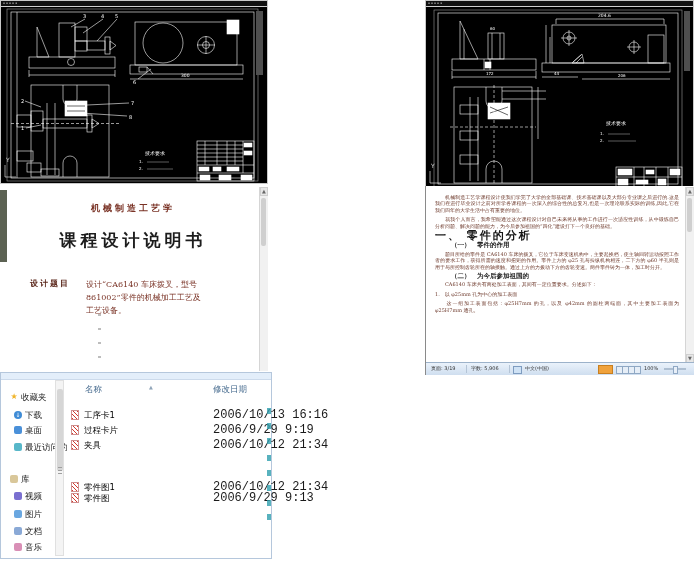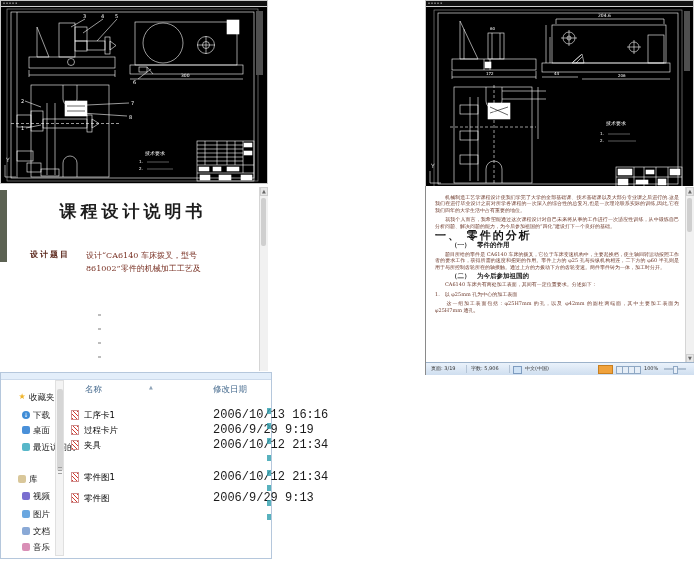--- a/index.html
+++ b/index.html
@@ -47,21 +47,21 @@
   .sdiv{position:absolute;top:2px;width:1px;height:8px;background:#b4c4d6;}
   .sbook{position:absolute;width:7px;height:6px;top:3px;background:#cfe2f5;border:1px solid #7e9cc0;}
   .sorange{position:absolute;width:13px;height:7px;top:2px;background:#f0a23c;border:1px solid #c87f20;}
   .vbtn{position:absolute;top:3px;width:5px;height:6px;background:#e6eef7;border:1px solid #8fa8c4;}
   .ztrack{position:absolute;top:5px;height:2px;background:#aebfd2;}
   .zknob{position:absolute;top:3px;width:3px;height:6px;background:#e8eff8;border:1px solid #8fa8c4;}
 
   
   .explorer{background:#fff;border:1px solid #b5c7dc;font-size:9px;}
   .exp-topstrip{position:absolute;left:0;top:0;right:0;height:6px;background:#e3eefa;border-bottom:1px solid #ccdaeb;}
-  .exp-side{position:absolute;left:16px;top:7px;width:54px;bottom:2px;}
+  .exp-side{position:absolute;left:8px;top:7px;width:54px;bottom:2px;}
   .side-item{position:absolute;left:0;width:100%;height:14px;line-height:14px;white-space:nowrap;overflow:hidden;color:#1a1a1a;font-size:8.5px;}
   .side-item .lbl{vertical-align:top;}
   .sic{display:inline-block;width:8px;height:8px;border-radius:2px;margin:3px 3px 0 1px;vertical-align:top;
        color:#fff;font-size:6px;line-height:8px;text-align:center;}
   .side-scroll{position:absolute;left:54px;top:7px;width:9px;bottom:2px;background:#f4f4f4;border:1px solid #e0e0e0;box-sizing:border-box;}
   .side-thumb{position:absolute;left:1px;width:6px;background:#d6d6d6;border-radius:2px;}
   .grip{position:absolute;left:2px;width:4px;height:1px;background:#9f9f9f;}
 
   .exp-list{position:absolute;left:64px;top:7px;right:6px;bottom:2px;}
   .col-hdr{position:absolute;top:2px;height:14px;color:#44698d;font-size:8.5px;line-height:14px;}
@@ -288,26 +288,28 @@
         <text x="174" y="128" font-size="4">1.</text>
         <text x="174" y="135" font-size="4">2.</text>
         <text x="5" y="161" font-size="6" fill="#dddddd">Y</text>
       </g>
     </svg>
   </div>
 
   <div class="win docwin" style="left:0;top:186px;width:268px;height:186px;">
     <div class="doc-strip"></div>
     <div class="cover-body">
+      <div class="cover-course">机械制造工艺学</div>
       <div class="cover-title">课程设计说明书</div>
       <div class="cover-topic">
         <div class="cover-topic-label">设计题目</div>
         <div class="cover-topic-text">
           <div>设计“CA6140 车床拨叉，型号</div>
           <div>861002”零件的机械加工工艺及</div>
+          <div>工艺设备。</div>
         </div>
       </div>
     </div>
     <span class="pmark" style="left:98px;top:128px;"></span>
     <span class="pmark" style="left:98px;top:142px;"></span>
     <span class="pmark" style="left:98px;top:156px;"></span>
     <span class="pmark" style="left:98px;top:170px;"></span>
     <div class="doc-scroll" style="right:0;top:1px;width:8px;height:184px;">
       <div class="scr-btn" style="top:0;">▲</div>
       <div class="scr-thumb" style="top:11px;height:48px;"></div>
@@ -388,21 +390,21 @@
       <div class="file-row" style="top:58px;">
           <span class="fi cad"></span>
           <span class="fname">夹具</span>
           <span class="fdate">2006/10/12 21:34</span>
         </div>
       <div class="file-row" style="top:75px;margin-top:36px;">
           <span class="fi cad"></span>
           <span class="fname">零件图</span>
           <span class="fdate">2006/9/29 9:13</span>
         </div>
-      <div class="file-row" style="top:90px;">
+      <div class="file-row" style="top:100px;">
           <span class="fi cad"></span>
           <span class="fname">零件图1</span>
           <span class="fdate">2006/10/12 21:34</span>
         </div>
     </div>
 
     <div class="teal-strip">
       <span class="teal-dash" style="top:28px;"></span>
         <span class="teal-dash" style="top:43px;"></span>
       <span class="teal-dash" style="top:58px;"></span>

